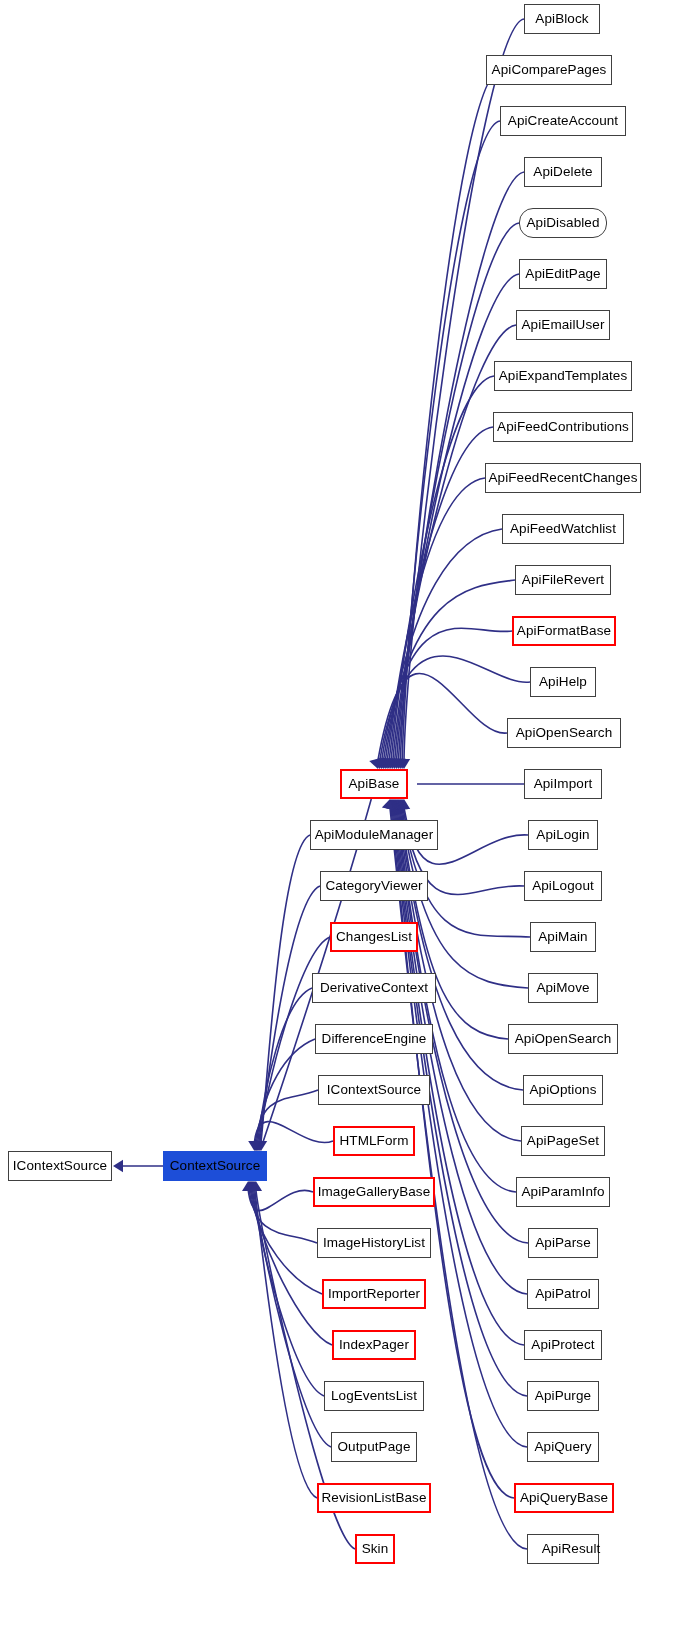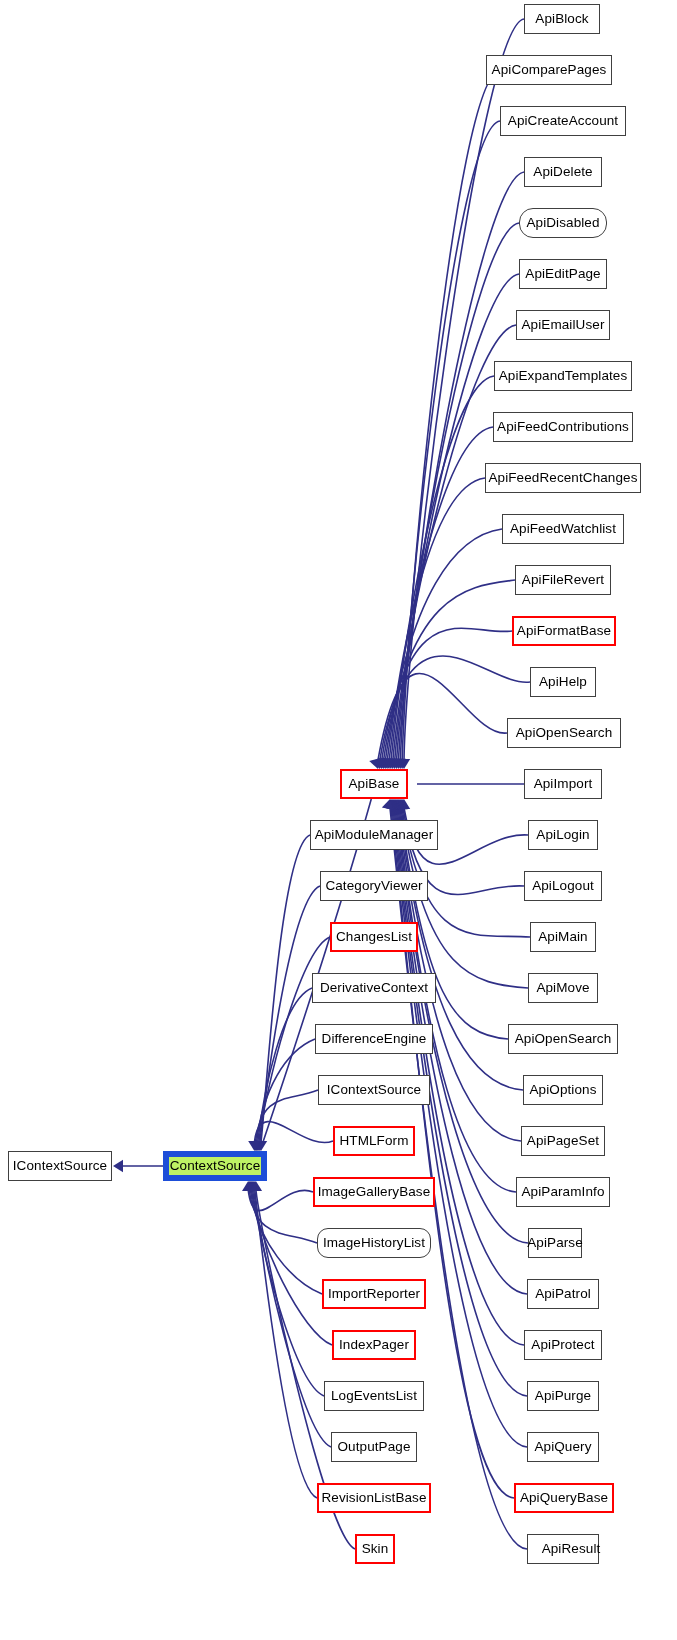--- a/index.html
+++ b/index.html
@@ -36,21 +36,21 @@
     letter-spacing: 0.1px;
     white-space: nowrap;
     line-height: 1;
     height: 30px;
     z-index: 3;
   }
   .node.red {
     border: 2px solid #ff0000;
   }
   .node.filled {
-    background: #bef264;
+    background: #1d4ed8;
     border: 6px solid #1d4ed8;
   }
   .node .label {
     pointer-events: none;
   }
 </style>
 </head>
 <body>
 
 <div id="diagram">
@@ -182,21 +182,21 @@
       </div>
       <div class="node" style="left: 318px; top: 1075px; width: 112px; height: 30px;">
         <span class="label">IContextSource</span>
       </div>
       <div class="node red" style="left: 333px; top: 1126px; width: 82px; height: 30px;">
         <span class="label">HTMLForm</span>
       </div>
       <div class="node red" style="left: 313px; top: 1177px; width: 122px; height: 30px;">
         <span class="label">ImageGalleryBase</span>
       </div>
-      <div class="node" style="left: 317px; top: 1228px; width: 114px; height: 30px; border-radius: 11px;">
+      <div class="node" style="left: 317px; top: 1228px; width: 114px; height: 30px;">
         <span class="label">ImageHistoryList</span>
       </div>
       <div class="node red" style="left: 322px; top: 1279px; width: 104px; height: 30px;">
         <span class="label">ImportReporter</span>
       </div>
       <div class="node red" style="left: 332px; top: 1330px; width: 84px; height: 30px;">
         <span class="label">IndexPager</span>
       </div>
       <div class="node" style="left: 324px; top: 1381px; width: 100px; height: 30px;">
         <span class="label">LogEventsList</span>
@@ -275,21 +275,21 @@
       </div>
       <div class="node" style="left: 523px; top: 1075px; width: 80px; height: 30px;">
         <span class="label">ApiOptions</span>
       </div>
       <div class="node" style="left: 521px; top: 1126px; width: 84px; height: 30px;">
         <span class="label">ApiPageSet</span>
       </div>
       <div class="node" style="left: 516px; top: 1177px; width: 94px; height: 30px;">
         <span class="label">ApiParamInfo</span>
       </div>
-      <div class="node" style="left: 528px; top: 1228px; width: 54px; height: 30px;">
+      <div class="node" style="left: 528px; top: 1228px; width: 70px; height: 30px;">
         <span class="label">ApiParse</span>
       </div>
       <div class="node" style="left: 527px; top: 1279px; width: 72px; height: 30px;">
         <span class="label">ApiPatrol</span>
       </div>
       <div class="node" style="left: 524px; top: 1330px; width: 78px; height: 30px;">
         <span class="label">ApiProtect</span>
       </div>
       <div class="node" style="left: 527px; top: 1381px; width: 72px; height: 30px;">
         <span class="label">ApiPurge</span>

